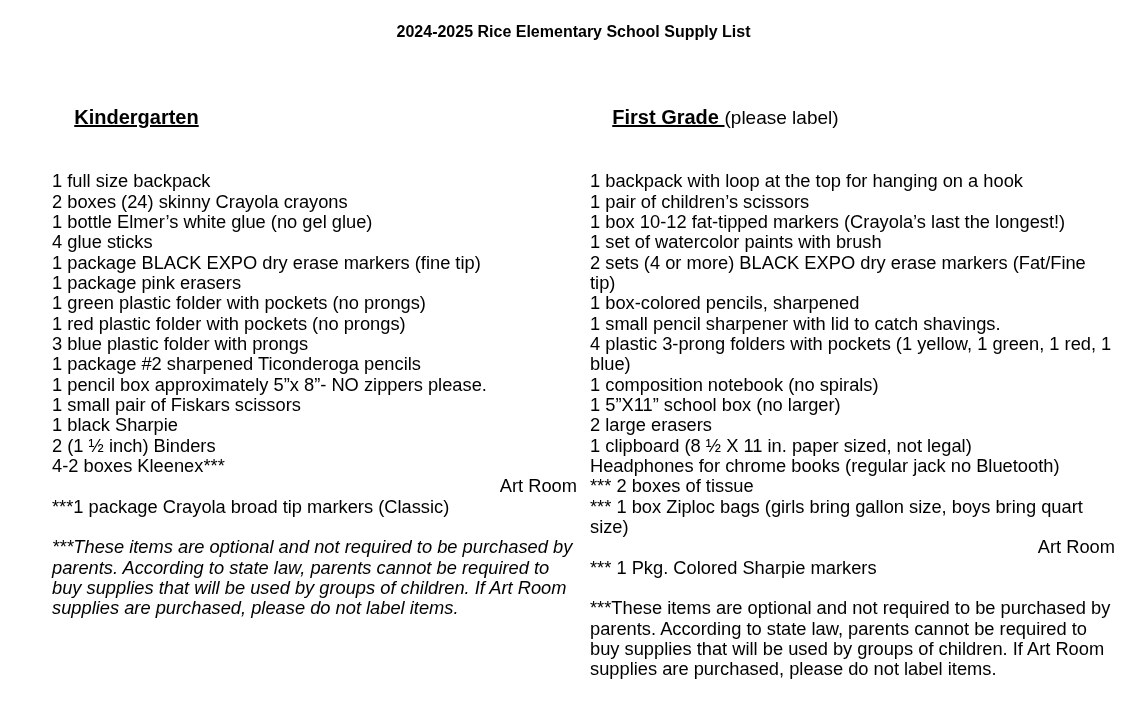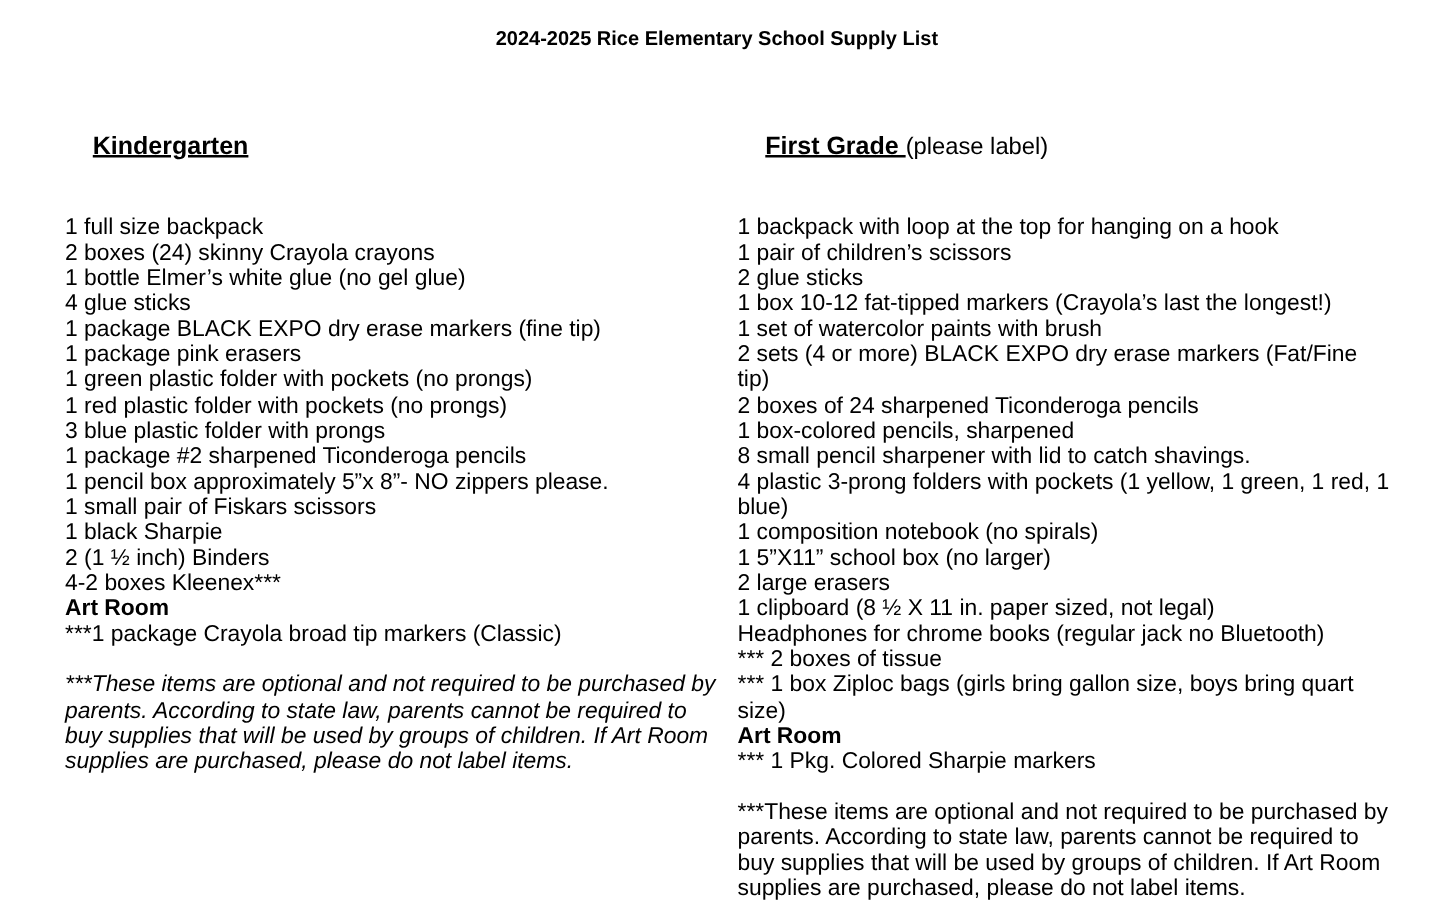--- a/index.html
+++ b/index.html
@@ -50,21 +50,22 @@
     font-size: 19px;
     text-decoration: none;
   }
   .blank-line {
     height: 20.33px;
   }
   .item {
     min-height: 20.33px;
   }
   .bold-item {
-    font-weight: bold;
+    font-weight: normal;
+    text-align: right;
   }
   .note {
     margin: 0;
   }
   .note.italic {
     font-style: italic;
   }
 </style>
 </head>
 <body>
@@ -121,33 +122,31 @@
     <span class="heading-underline">First Grade </span><span class="heading-suffix">(please label)</span>
   </div>
   <div class="blank-line"></div>
   <div class="item-list">
 
       <div class="item">1 backpack with loop at the top for hanging on a hook</div>
 
       <div class="item">1 pair of children’s scissors</div>
 
 
-      <div class="item">2 glue sticks</div>
 
       <div class="item">1 box 10-12 fat-tipped markers (Crayola’s last the longest!)</div>
 
       <div class="item">1 set of watercolor paints with brush</div>
 
       <div class="item">2 sets (4 or more) BLACK EXPO dry erase markers (Fat/Fine tip)</div>
 
-      <div class="item">2 boxes of 24 sharpened Ticonderoga pencils</div>
 
       <div class="item">1 box-colored pencils, sharpened</div>
 
-      <div class="item">8 small pencil sharpener with lid to catch shavings.</div>
+      <div class="item">1 small pencil sharpener with lid to catch shavings.</div>
 
       <div class="item">4 plastic 3-prong folders with pockets (1 yellow, 1 green, 1 red, 1 blue)</div>
 
       <div class="item">1 composition notebook (no spirals)</div>
 
       <div class="item">1 5”X11” school box (no larger)</div>
 
       <div class="item">2 large erasers</div>
 
       <div class="item">1 clipboard (8 ½ X 11 in. paper sized, not legal)</div>

